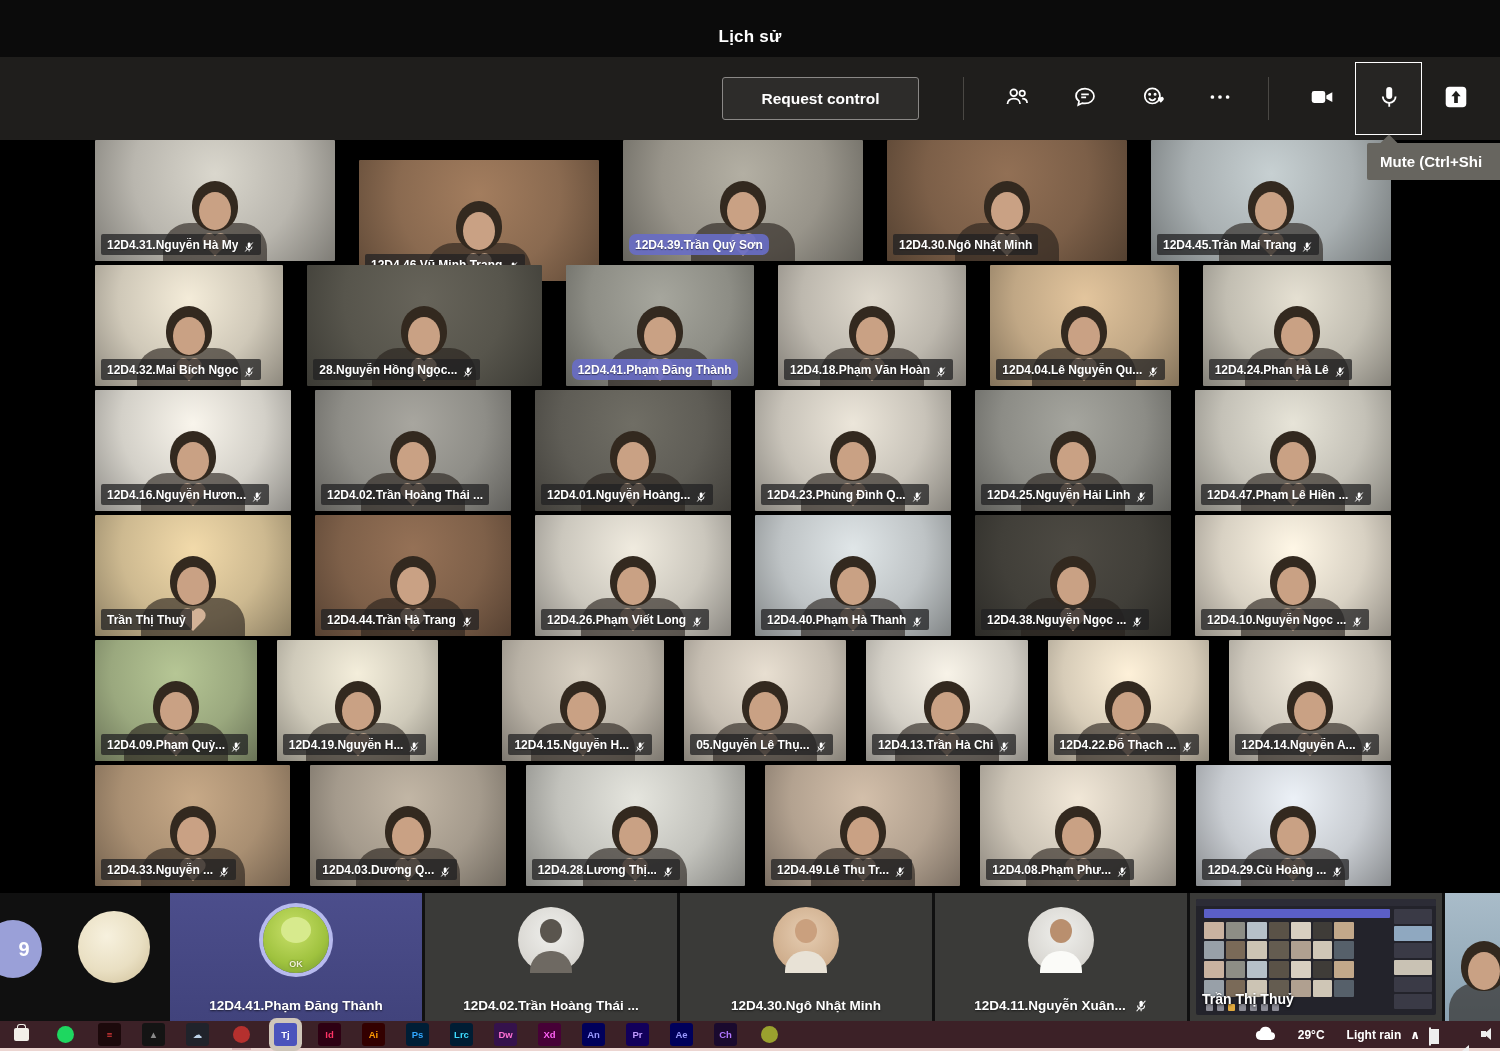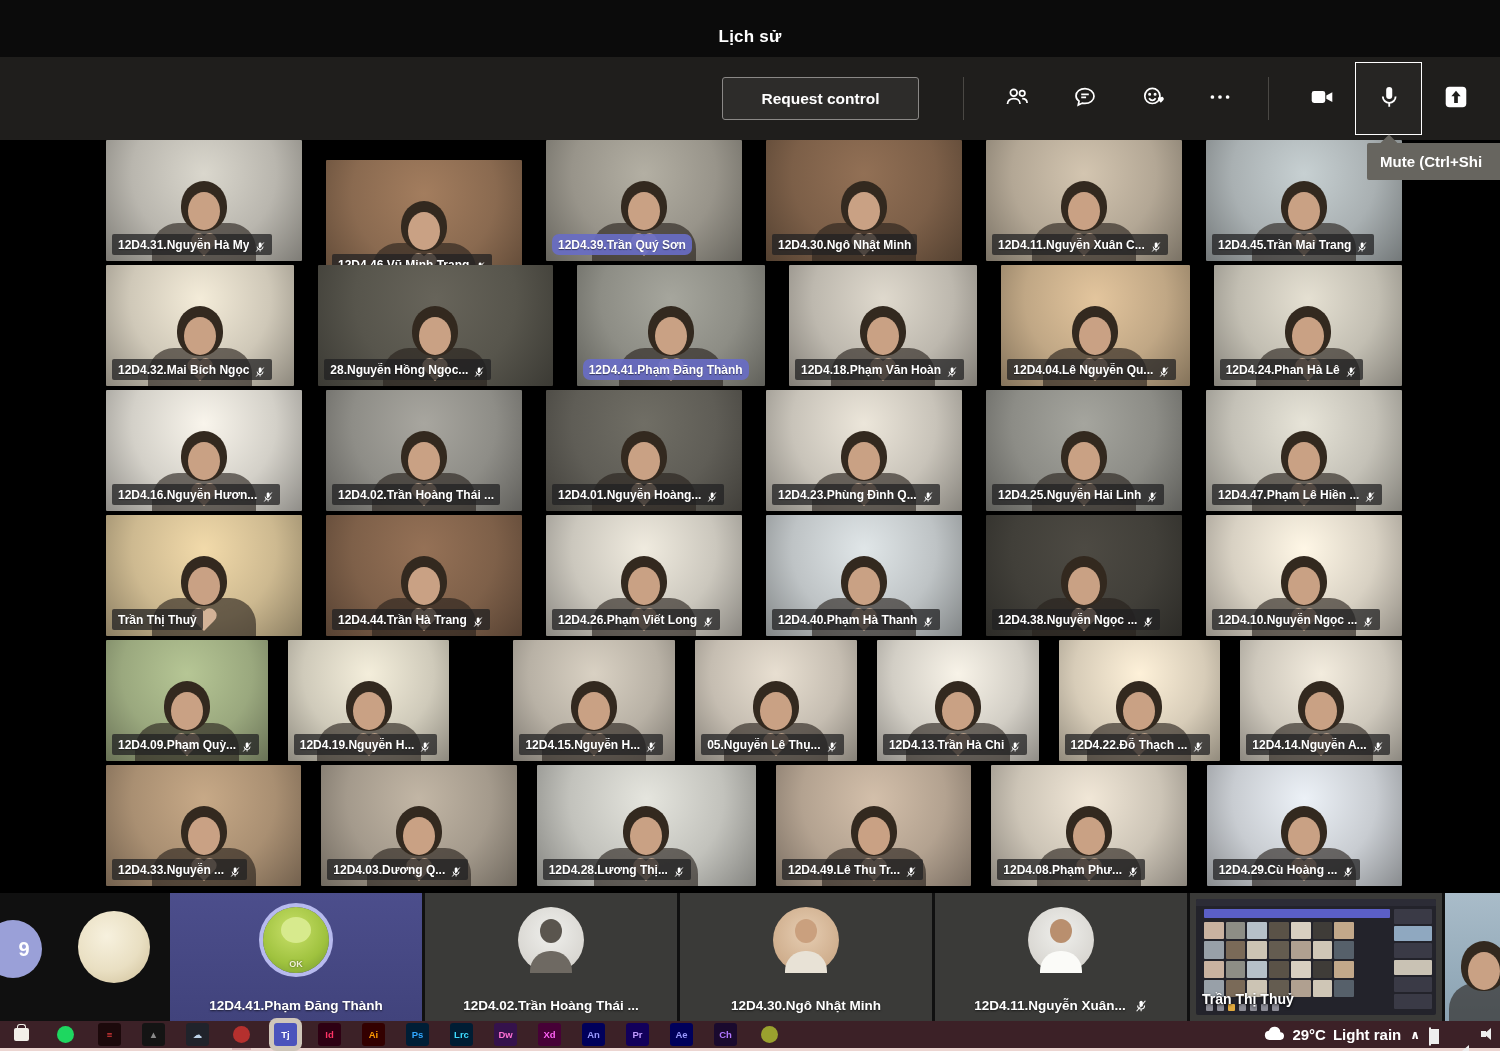--- a/index.html
+++ b/index.html
@@ -27,21 +27,21 @@
   .mic-box svg { width:26px; height:26px; }
 
   
   .tooltip { position:absolute; top:143px; left:1367px; width:160px; height:37px; background:#67655f;
     color:#fff; font-size:15px; font-weight:600; display:flex; align-items:center; padding-left:13px;
     border-radius:2px; white-space:nowrap; z-index:30; }
   .tooltip::before { content:""; position:absolute; top:-6px; left:16px; width:12px; height:12px;
     background:#67655f; transform:rotate(45deg); }
 
   
-  .grid { position:absolute; top:140px; left:106px; width:1296px; }
+  .grid { position:absolute; top:140px; left:95px; width:1296px; }
   .grid-row { display:flex; gap:24px; margin-bottom:4px; height:121px; }
   .grid-row.cols-7 { gap:20px; }
   .tile { position:relative; flex:1; height:121px; overflow:hidden; border-radius:1px; cursor:pointer; }
   .person { position:absolute; left:50%; bottom:-6px; transform:translateX(-50%); width:120px; height:92px; }
   .person .torso { position:absolute; bottom:0; left:50%; transform:translateX(-50%);
     width:104px; height:44px; border-radius:26px 26px 0 0; background:rgba(38,32,28,.62); }
   .person .head { position:absolute; bottom:36px; left:50%; transform:translateX(-50%);
     width:46px; height:50px; border-radius:50% 50% 46% 46%; background:#33291f; }
   .person .face { position:absolute; bottom:37px; left:50%; transform:translateX(-50%);
     width:32px; height:38px; border-radius:50%; background:#c9a184; }
@@ -114,21 +114,21 @@
   .app { position:relative; width:23px; height:23px; border-radius:3px; display:flex; align-items:center;
     justify-content:center; font-size:9.5px; font-weight:700; cursor:pointer; flex:0 0 auto; }
   .app.hl { box-shadow:0 0 0 5px #cfc6ba; background-clip:padding-box; }
   .app.underline::after { content:""; position:absolute; bottom:-4px; left:2px; right:2px; height:2px; background:#d7b7b7; }
   .app .dot { width:17px; height:17px; border-radius:50%; }
   .app .bagshape { width:15px; height:13px; background:#f2efe9; border-radius:2px; position:relative; }
   .app .bagshape::before { content:""; position:absolute; top:-4px; left:3px; right:3px; height:5px;
     border:1.5px solid #f2efe9; border-bottom:none; border-radius:3px 3px 0 0; }
   .tray { position:absolute; right:0; top:0; height:27px; display:flex; align-items:center; gap:9px;
     padding-right:2px; color:#fff; }
-  .tray .wx { display:flex; align-items:center; gap:7px; font-size:15px; font-weight:600; cursor:pointer; }
+  .tray .wx { display:flex; align-items:center; gap:22px; font-size:12px; font-weight:600; cursor:pointer; }
   .tray .chev { font-size:12px; font-weight:700; cursor:pointer; }
   .tray .ticon { width:17px; height:14px; position:relative; cursor:pointer; }
   .batt { border:1.5px solid #eee; border-radius:2px; width:16px; height:9px; margin-top:3px; position:relative; }
   .batt::after { content:""; position:absolute; right:-3px; top:2px; width:2px; height:4px; background:#eee; }
   .batt::before { content:""; position:absolute; left:1px; top:1px; bottom:1px; width:8px; background:#eee; }
   .net { width:0; height:0; border-left:14px solid transparent; border-bottom:12px solid #eee; margin-top:2px; }
   .vol { position:relative; margin-top:2px; }
   .vol::before { content:""; position:absolute; left:0; top:3px; width:5px; height:6px; background:#eee; }
   .vol::after { content:""; position:absolute; left:3px; top:0; border-top:6px solid transparent;
     border-bottom:6px solid transparent; border-right:7px solid #eee; }
@@ -270,39 +270,20 @@
         <div class="tile" style="background: radial-gradient(circle at 50% 28%, rgb(146, 112, 85) 0%, rgb(124, 95, 72) 55%, rgb(84, 65, 49) 100%);">
     <div class="person">
       <div class="torso"></div>
             <div class="head"></div>
             <div class="face"></div>
             <div class="heart"></div>
     </div>
     <div class="label">
       <span class="nm">12D4.30.Ngô Nhật Minh</span>
 
-    </div>
-  </div>
-        <div class="tile" style="background: radial-gradient(circle at 50% 28%, rgb(211, 197, 176) 0%, rgb(179, 167, 149) 55%, rgb(122, 114, 101) 100%);">
-    <div class="person">
-      <div class="torso"></div>
-            <div class="head"></div>
-            <div class="face"></div>
-            <div class="heart"></div>
-    </div>
-    <div class="label">
-      <span class="nm">12D4.11.Nguyễn Xuân C...</span>
-      <span class="mic-off">
-        <svg viewBox="0 0 24 24">
-          <rect x="9.4" y="2.8" width="5.6" height="10.5" rx="2.8" fill="#fff"></rect>
-          <path d="M6.3 11.3a5.9 5.9 0 0 0 11.8 0" fill="none" stroke="#fff" stroke-width="1.9"></path>
-          <line x1="12.2" y1="17" x2="12.2" y2="21" stroke="#fff" stroke-width="1.9"></line>
-          <line x1="4.5" y1="21" x2="19.5" y2="3" stroke="#fff" stroke-width="1.9"></line>
-        </svg>
-      </span>
     </div>
   </div>
         <div class="tile" style="background: radial-gradient(circle at 50% 28%, rgb(199, 208, 210) 0%, rgb(169, 176, 178) 55%, rgb(115, 120, 121) 100%);">
     <div class="person">
       <div class="torso"></div>
             <div class="head"></div>
             <div class="face"></div>
             <div class="heart"></div>
     </div>
     <div class="label">

